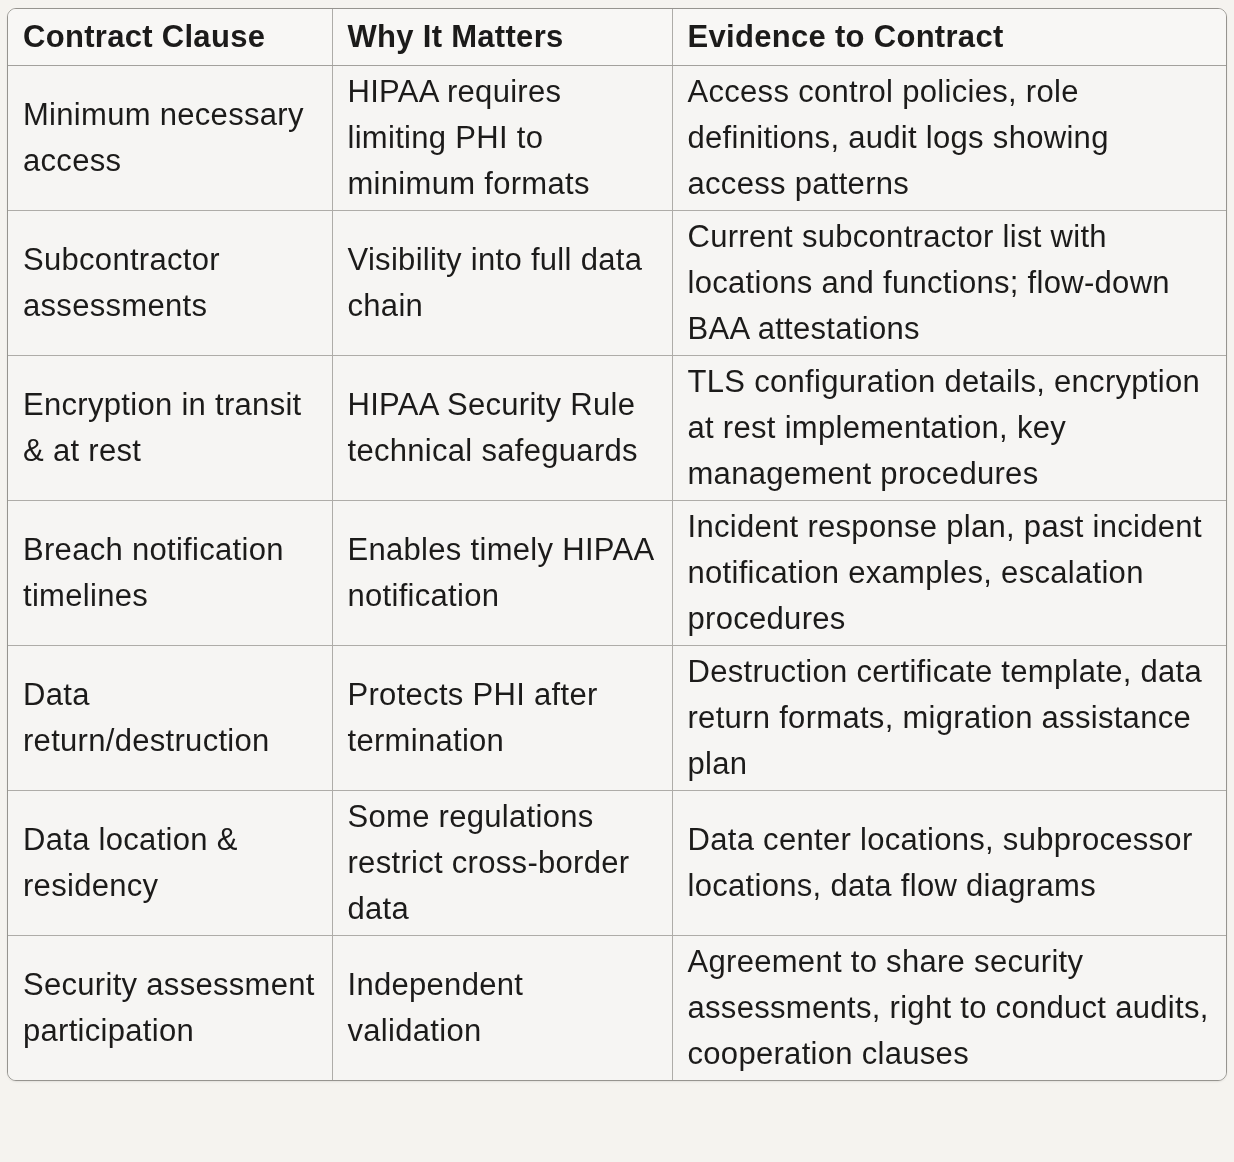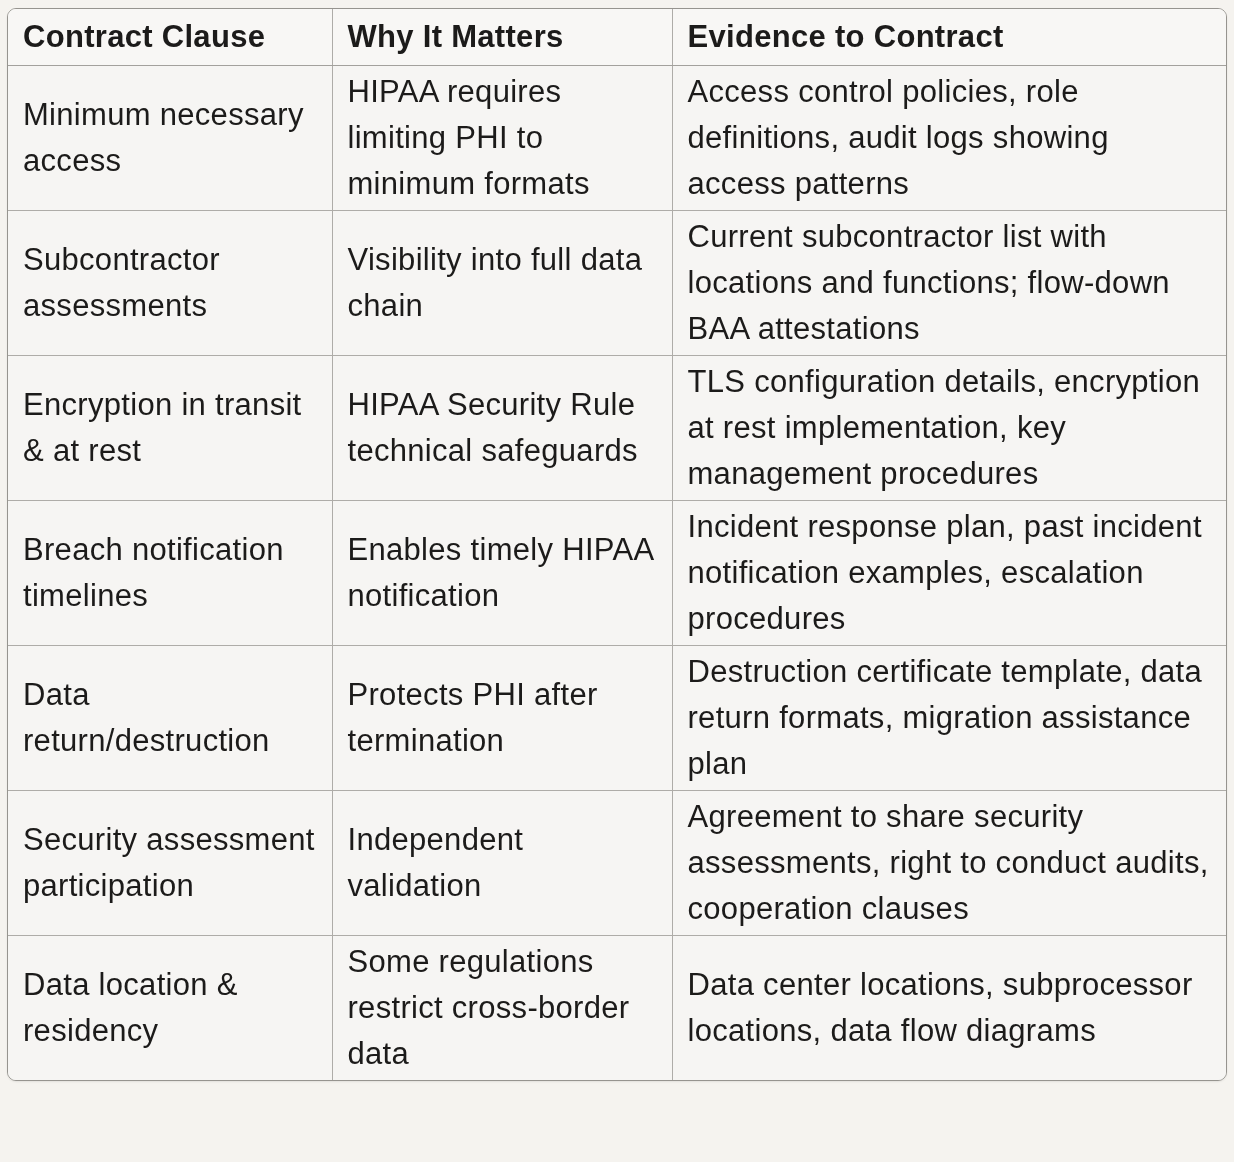--- a/index.html
+++ b/index.html
@@ -96,25 +96,25 @@
             <td>Breach notification timelines</td>
             <td>Enables timely HIPAA notification</td>
             <td>Incident response plan, past incident notification examples, escalation procedures</td>
           </tr>
           <tr>
             <td>Data return/destruction</td>
             <td>Protects PHI after termination</td>
             <td>Destruction certificate template, data return formats, migration assistance plan</td>
           </tr>
           <tr>
+            <td>Data location &amp; residency</td>
+            <td>Some regulations restrict cross-border data</td>
+            <td>Data center locations, subprocessor locations, data flow diagrams</td>
+          </tr>
+          <tr>
             <td>Security assessment participation</td>
             <td>Independent validation</td>
             <td>Agreement to share security assessments, right to conduct audits, cooperation clauses</td>
-          </tr>
-          <tr>
-            <td>Data location &amp; residency</td>
-            <td>Some regulations restrict cross-border data</td>
-            <td>Data center locations, subprocessor locations, data flow diagrams</td>
           </tr>
         </tbody>
     </table>
   </div>
 </div>
 
 </body></html>

